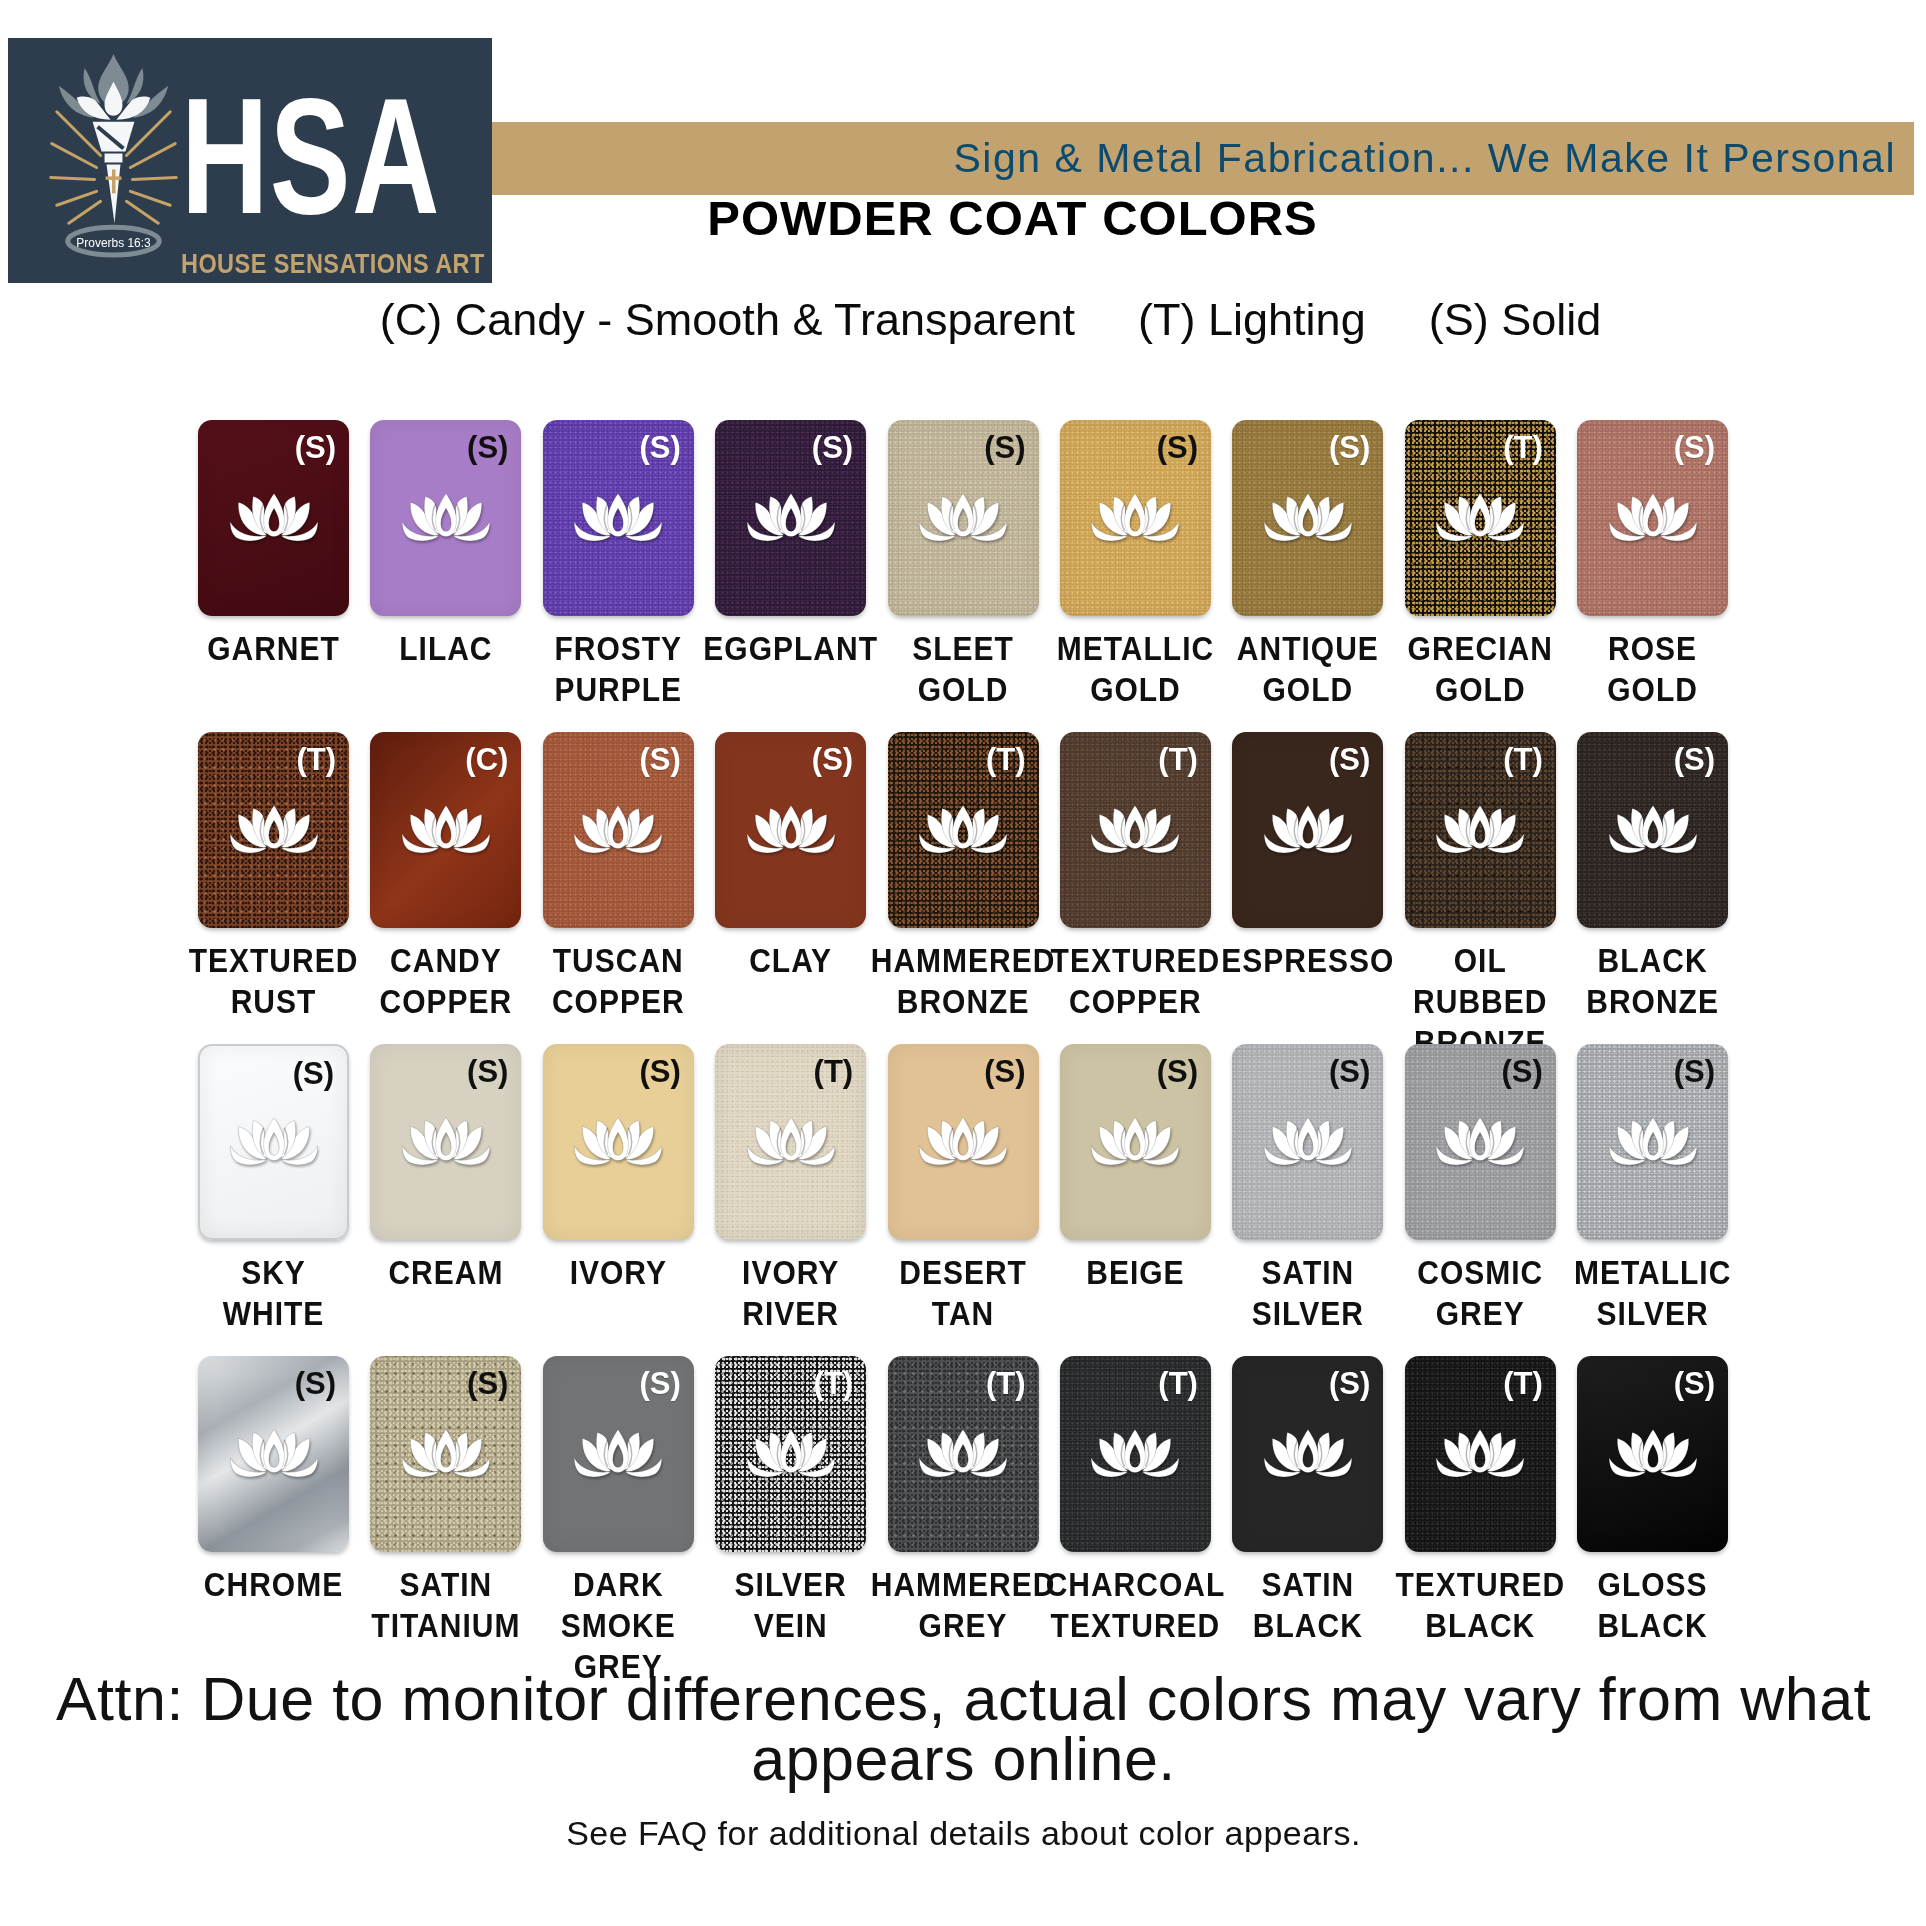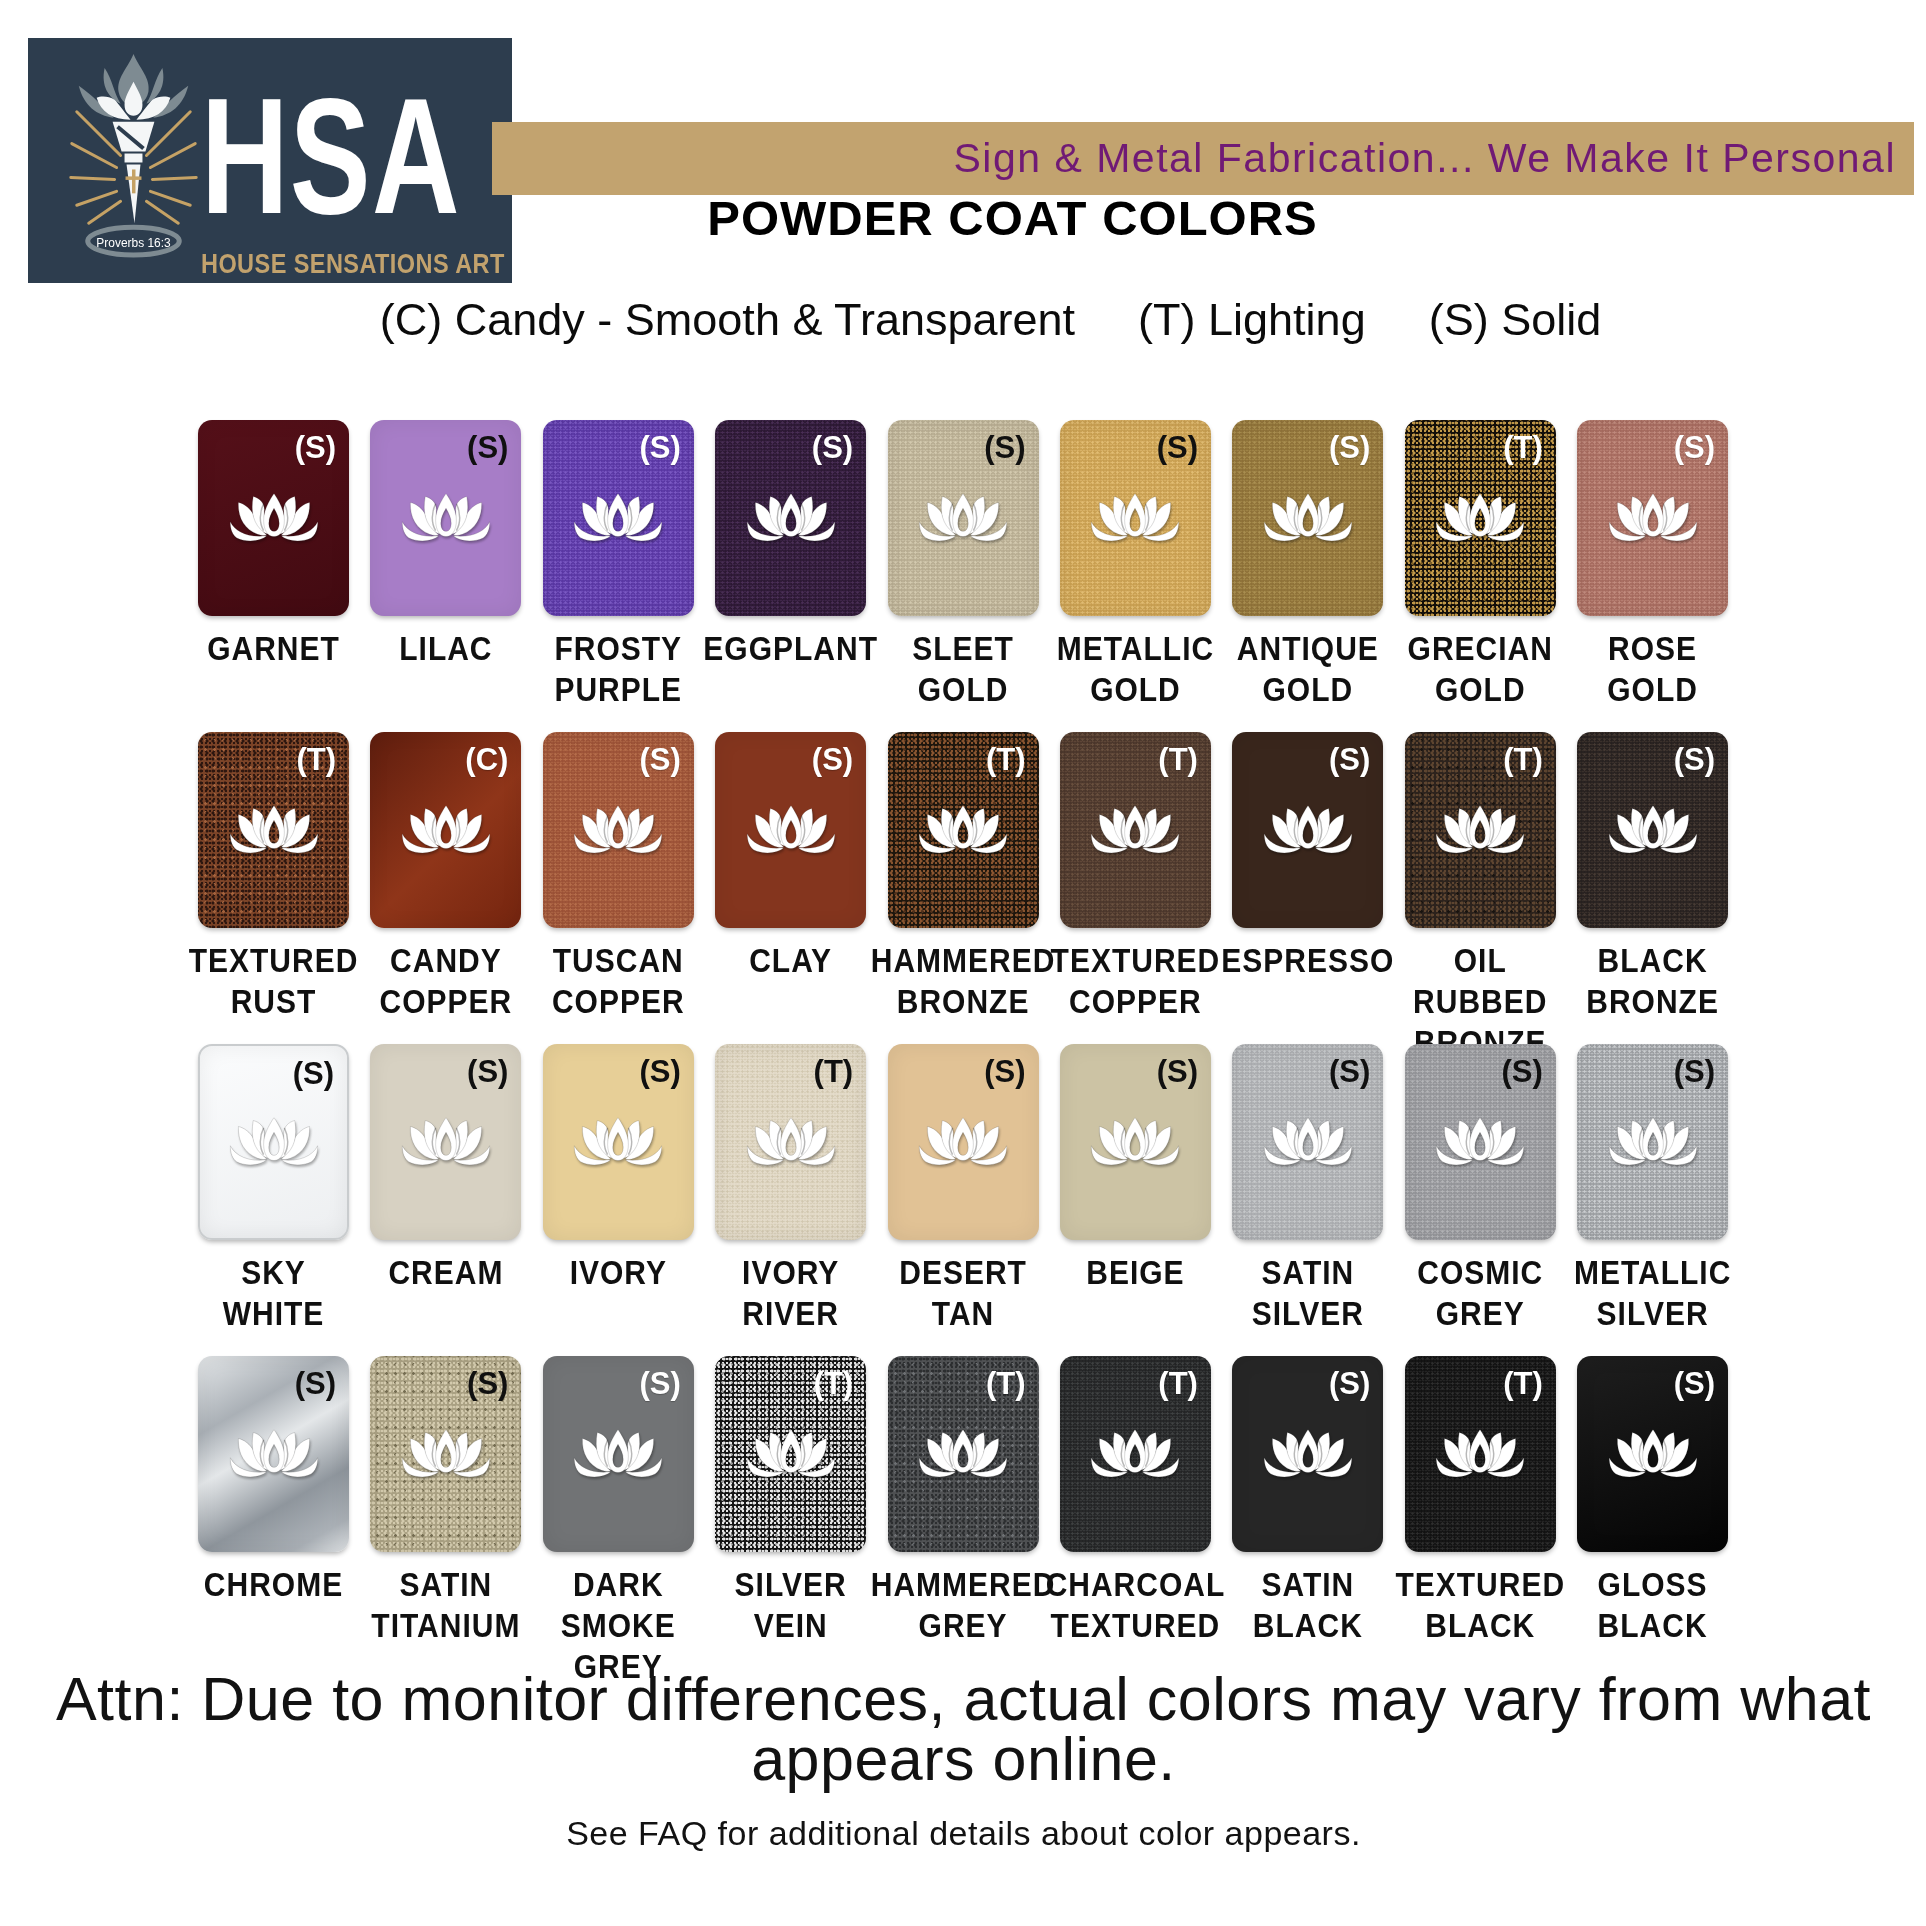--- a/index.html
+++ b/index.html
@@ -1,21 +1,21 @@
 <!DOCTYPE html>
 <html><head>
 <meta charset="utf-8">
 <style>
   html,body{margin:0;padding:0;background:#ffffff;}
   body{width:1927px;height:1927px;position:relative;overflow:hidden;
        font-family:"Liberation Sans",sans-serif;}
   .page{position:absolute;inset:0;background:#fff;}
 
   
-  .logo-panel{position:absolute;left:8px;top:38px;width:484px;height:245px;margin-left:20px;}
+  .logo-panel{position:absolute;left:8px;top:38px;width:484px;height:245px;}
   .logo-mark{position:absolute;left:40px;top:14px;}
   .logo-text{position:absolute;left:173px;top:36px;width:307px;}
   .logo-acronym{font-size:173px;font-weight:bold;color:#ffffff;line-height:1;
     letter-spacing:2px;transform:scaleX(0.70) scaleY(0.95);transform-origin:left top;white-space:nowrap;}
   .logo-company{position:absolute;left:0;top:174px;font-size:28px;font-weight:bold;
     letter-spacing:0.5px;transform:scaleX(0.84);transform-origin:left top;white-space:nowrap;}
 
   .banner{position:absolute;left:492px;top:122px;width:1422px;height:73px;
     line-height:73px;text-align:right;padding-right:18px;box-sizing:border-box;
     font-size:41px;font-weight:400;letter-spacing:1.5px;color:#fff;white-space:nowrap;}
@@ -106,21 +106,21 @@
       </g>
       <ellipse cx="65" cy="190" rx="46" ry="14" fill="none" stroke="#7e8b92" stroke-width="5"></ellipse>
       <text x="65" y="196" text-anchor="middle" font-size="12" fill="#ffffff">Proverbs 16:3</text>
     </svg>
     <div class="logo-text">
       <div class="logo-acronym">HSA</div>
       <div class="logo-company" style="color: rgb(194, 162, 109);">HOUSE SENSATIONS ART</div>
     </div>
   </div>
 
-  <div class="banner" style="background: rgb(194, 163, 111); color: #701a75;">Sign &amp; Metal Fabrication... We Make It Personal</div>
+  <div class="banner" style="background: rgb(194, 163, 111); color: #0c4a6e;">Sign &amp; Metal Fabrication... We Make It Personal</div>
 
   <div class="page-title">POWDER COAT COLORS</div>
   <div class="legend">
     <span>(C) Candy - Smooth &amp; Transparent</span>
     <span>(T) Lighting</span>
     <span>(S) Solid</span>
   </div>
 
   <div class="grid">
   <div class="cell">

